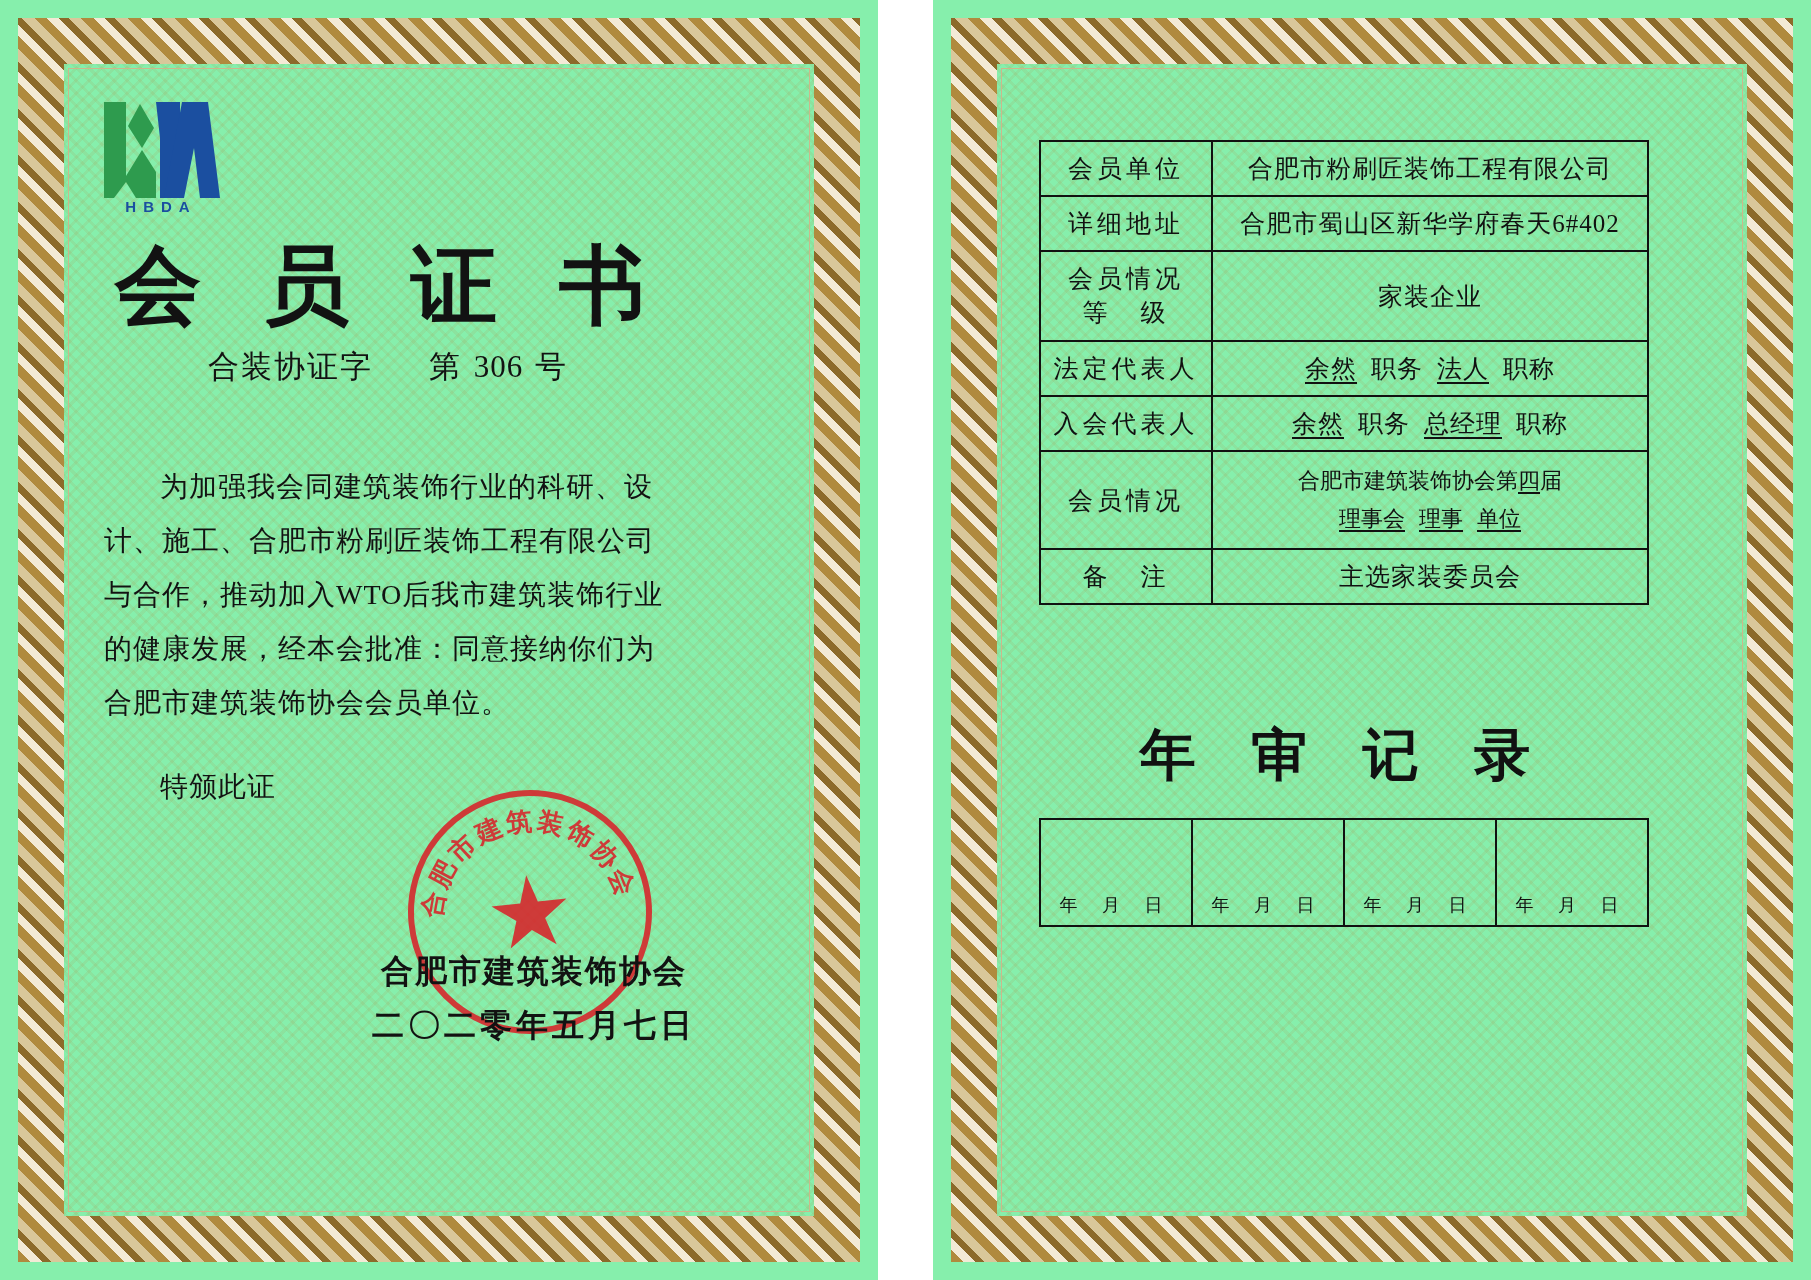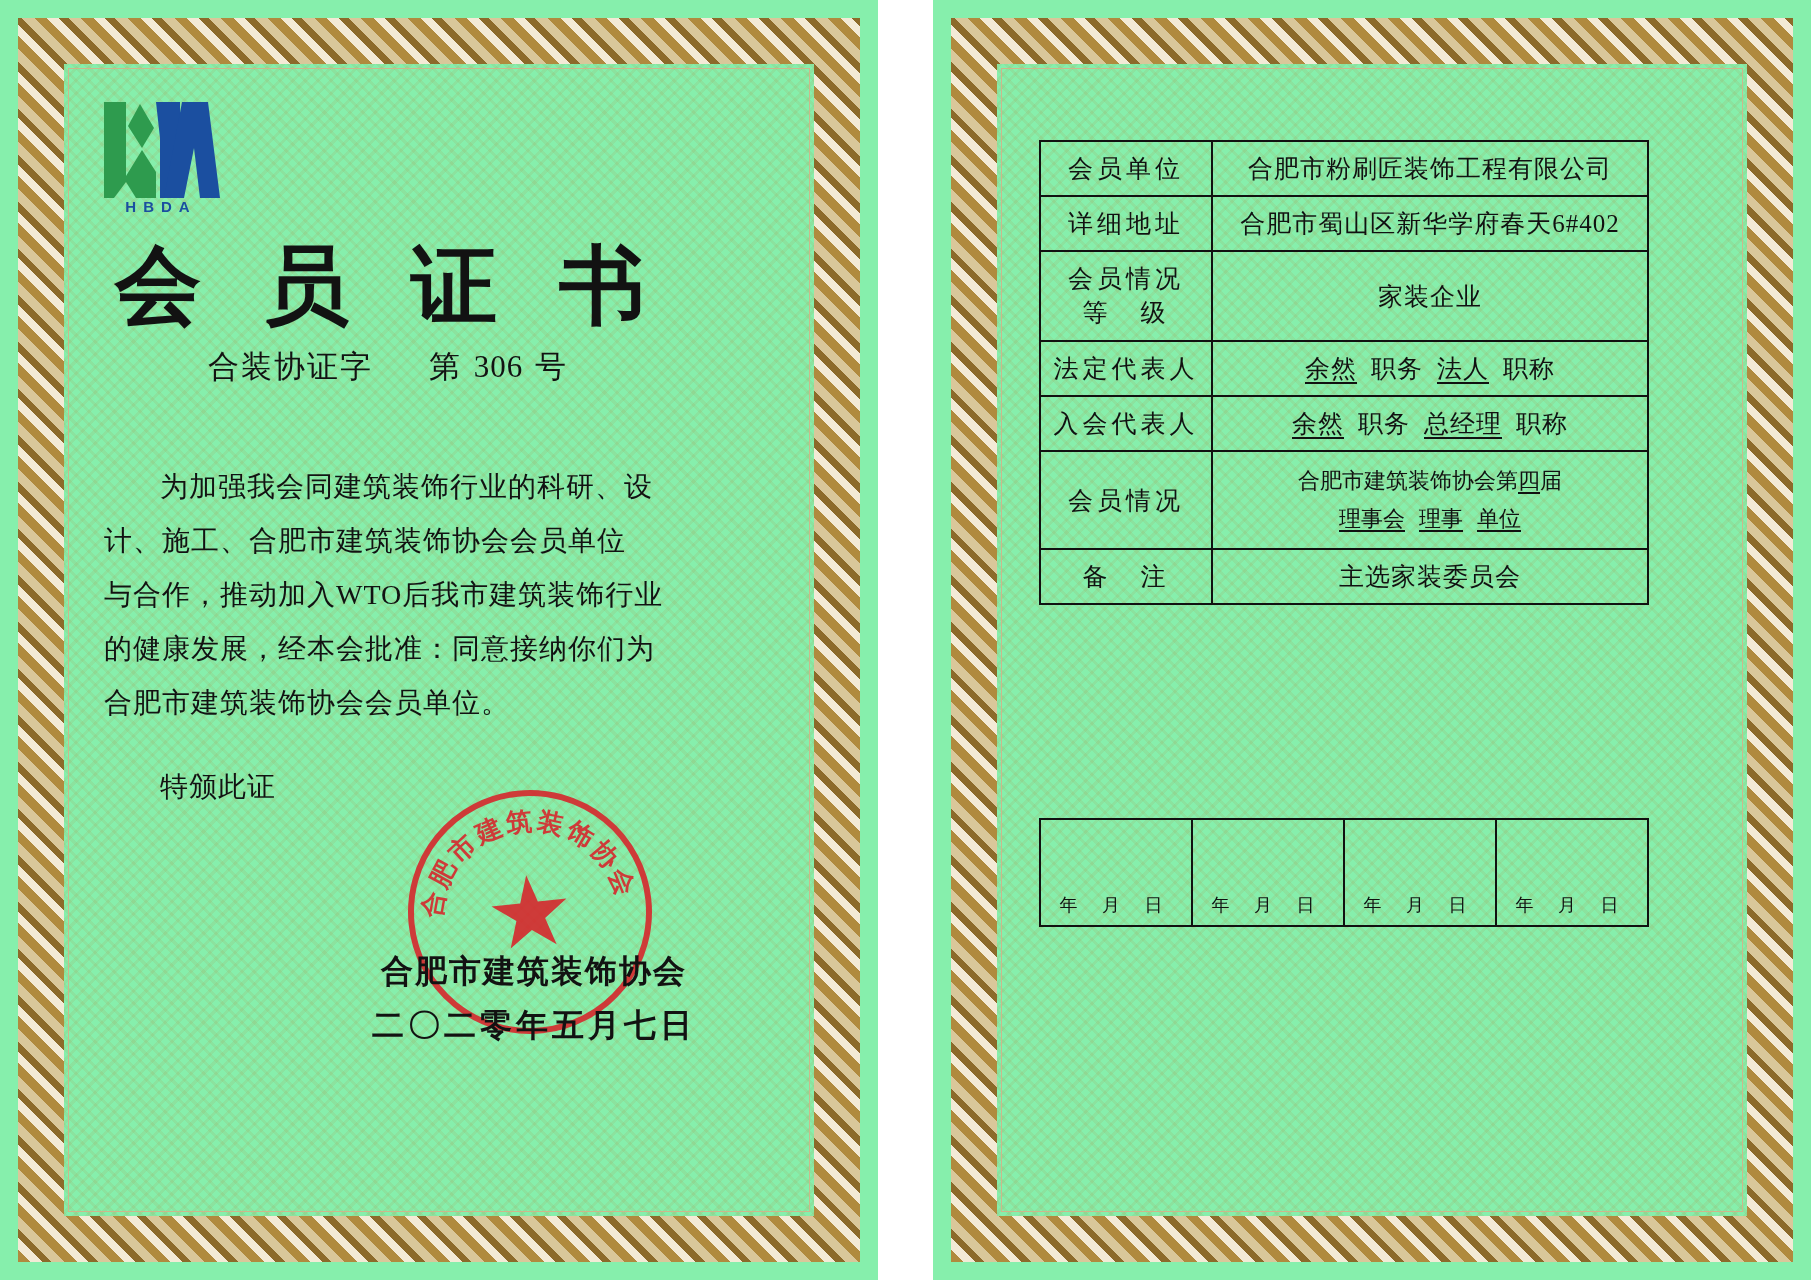--- a/index.html
+++ b/index.html
@@ -280,21 +280,21 @@
       <div class="cert-title">会 员 证 书</div>
 
       <div class="cert-subtitle">
         <span>合装协证字</span><span class="sub-gap"></span><span>第</span>
         <span class="num">306</span>
         <span>号</span>
       </div>
 
       <div class="body-text">
         <p class="indent">为加强我会同建筑装饰行业的科研、设</p>
-        <p>计、施工、合肥市建筑装饰协会会员单位</p>
+        <p>计、施工、合肥市粉刷匠装饰工程有限公司</p>
         <p>与合作，推动加入WTO后我市建筑装饰行业</p>
         <p>的健康发展，经本会批准：同意接纳你们为</p>
         <p>合肥市建筑装饰协会会员单位。</p>
       </div>
 
       <div class="issue-note">特颁此证</div>
 
       <div class="seal">
         <svg class="seal-arc" viewBox="0 0 232 232">
           <defs>
@@ -365,20 +365,21 @@
               </div>
             </td>
           </tr>
           <tr>
             <td class="label">备　注</td>
             <td>主选家装委员会</td>
           </tr>
         </tbody>
       </table>
 
+      <div class="annual-title">年 审 记 录</div>
 
       <table class="annual-table">
         <tbody>
           <tr>
             <td>年 月 日</td>
             <td>年 月 日</td>
             <td>年 月 日</td>
             <td>年 月 日</td>
           </tr>
         </tbody>

